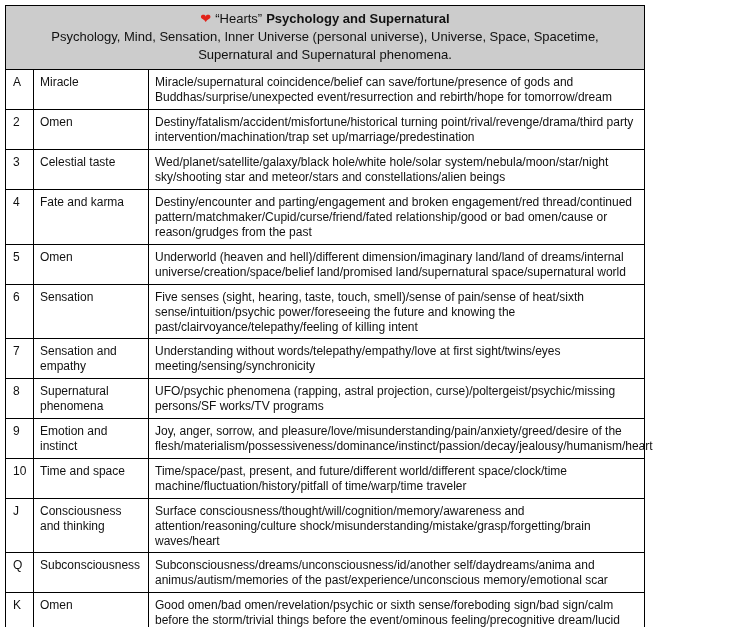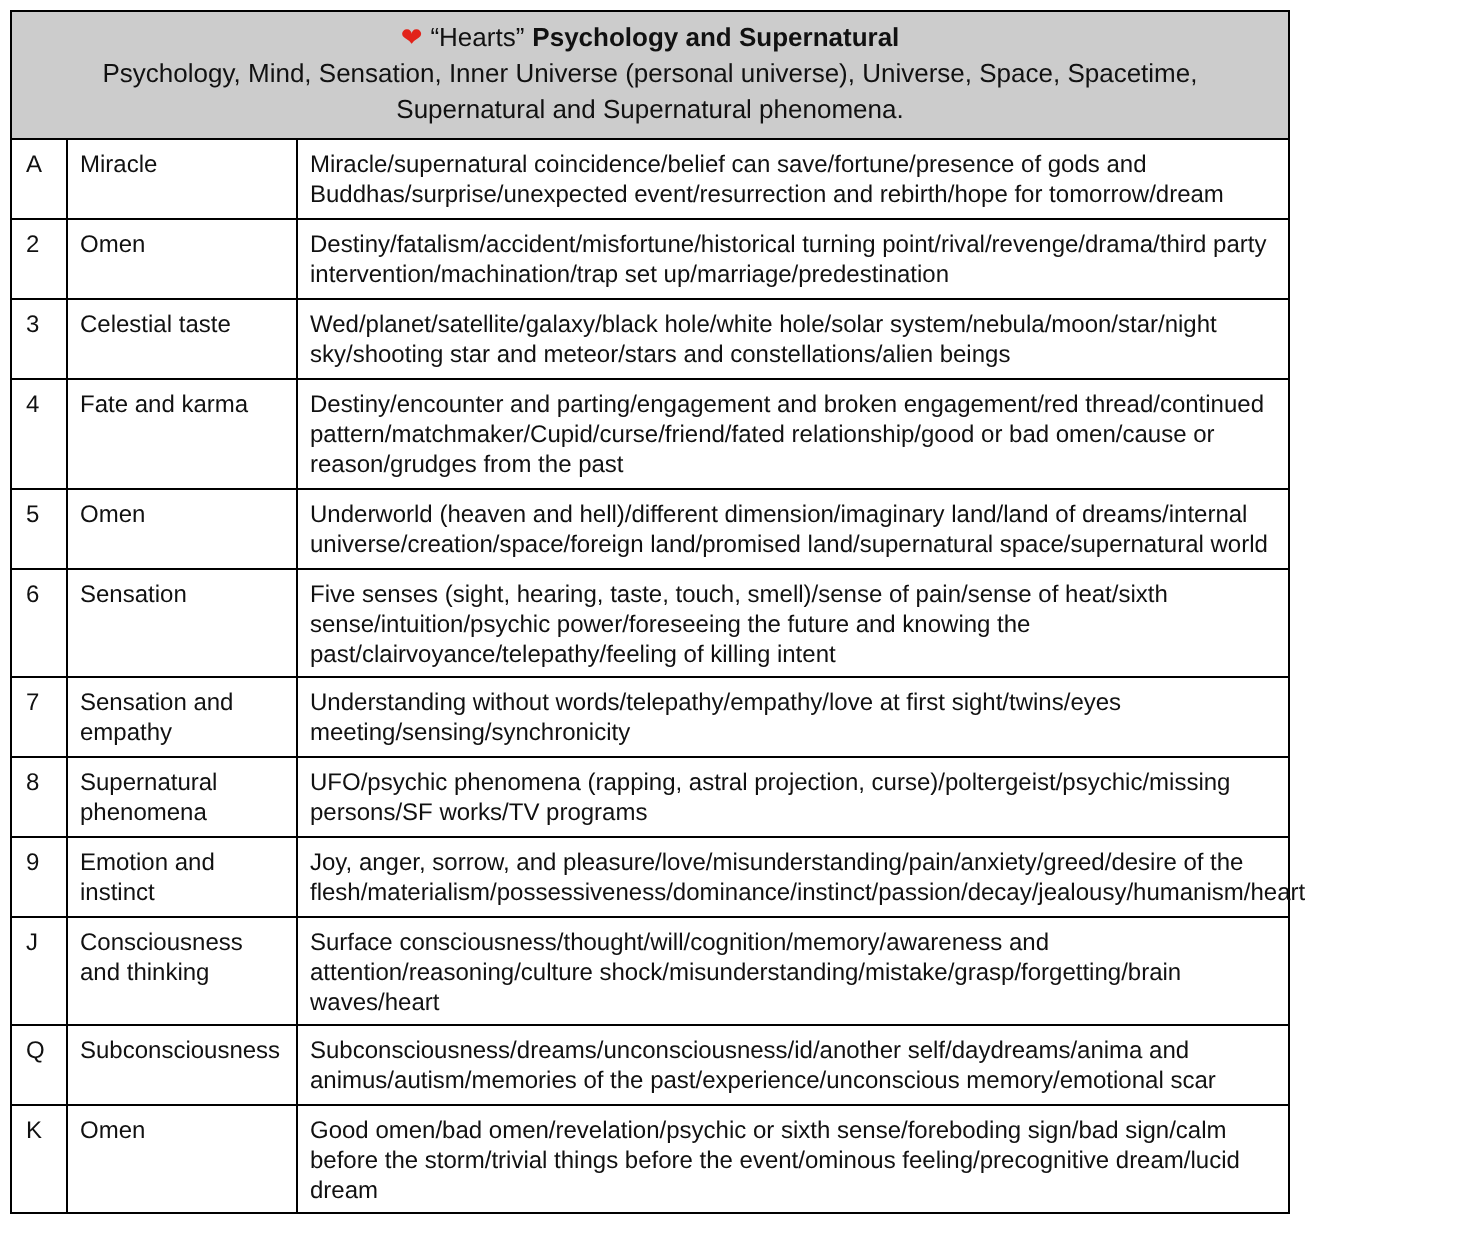--- a/index.html
+++ b/index.html
@@ -62,21 +62,21 @@
       <td class="desc">Wed/planet/satellite/galaxy/black hole/white hole/solar system/nebula/moon/star/night sky/shooting star and meteor/stars and constellations/alien beings</td>
     </tr>
     <tr class="row tall">
       <td class="key">4</td>
       <td class="name">Fate and karma</td>
       <td class="desc">Destiny/encounter and parting/engagement and broken engagement/red thread/continued pattern/matchmaker/Cupid/curse/friend/fated relationship/good or bad omen/cause or reason/grudges from the past</td>
     </tr>
     <tr class="row">
       <td class="key">5</td>
       <td class="name">Omen</td>
-      <td class="desc">Underworld (heaven and hell)/different dimension/imaginary land/land of dreams/internal universe/creation/space/foreign land/promised land/supernatural space/supernatural world</td>
+      <td class="desc">Underworld (heaven and hell)/different dimension/imaginary land/land of dreams/internal universe/creation/space/belief land/promised land/supernatural space/supernatural world</td>
     </tr>
     <tr class="row">
       <td class="key">6</td>
       <td class="name">Sensation</td>
       <td class="desc">Five senses (sight, hearing, taste, touch, smell)/sense of pain/sense of heat/sixth sense/intuition/psychic power/foreseeing the future and knowing the past/clairvoyance/telepathy/feeling of killing intent</td>
     </tr>
     <tr class="row">
       <td class="key">7</td>
       <td class="name">Sensation and empathy</td>
       <td class="desc">Understanding without words/telepathy/empathy/love at first sight/twins/eyes meeting/sensing/synchronicity</td>
@@ -85,20 +85,25 @@
       <td class="key">8</td>
       <td class="name">Supernatural phenomena</td>
       <td class="desc">UFO/psychic phenomena (rapping, astral projection, curse)/poltergeist/psychic/missing persons/SF works/TV programs</td>
     </tr>
     <tr class="row">
       <td class="key">9</td>
       <td class="name">Emotion and instinct</td>
       <td class="desc">Joy, anger, sorrow, and pleasure/love/misunderstanding/pain/anxiety/greed/desire of the flesh/materialism/possessiveness/dominance/instinct/passion/decay/jealousy/humanism/heart</td>
     </tr>
     <tr class="row">
+      <td class="key">10</td>
+      <td class="name">Time and space</td>
+      <td class="desc">Time/space/past, present, and future/different world/different space/clock/time machine/fluctuation/history/pitfall of time/warp/time traveler</td>
+    </tr>
+    <tr class="row">
       <td class="key">J</td>
       <td class="name">Consciousness and thinking</td>
       <td class="desc">Surface consciousness/thought/will/cognition/memory/awareness and attention/reasoning/culture shock/misunderstanding/mistake/grasp/forgetting/brain waves/heart</td>
     </tr>
     <tr class="row">
       <td class="key">Q</td>
       <td class="name">Subconsciousness</td>
       <td class="desc">Subconsciousness/dreams/unconsciousness/id/another self/daydreams/anima and animus/autism/memories of the past/experience/unconscious memory/emotional scar</td>
     </tr>
     <tr class="row">

